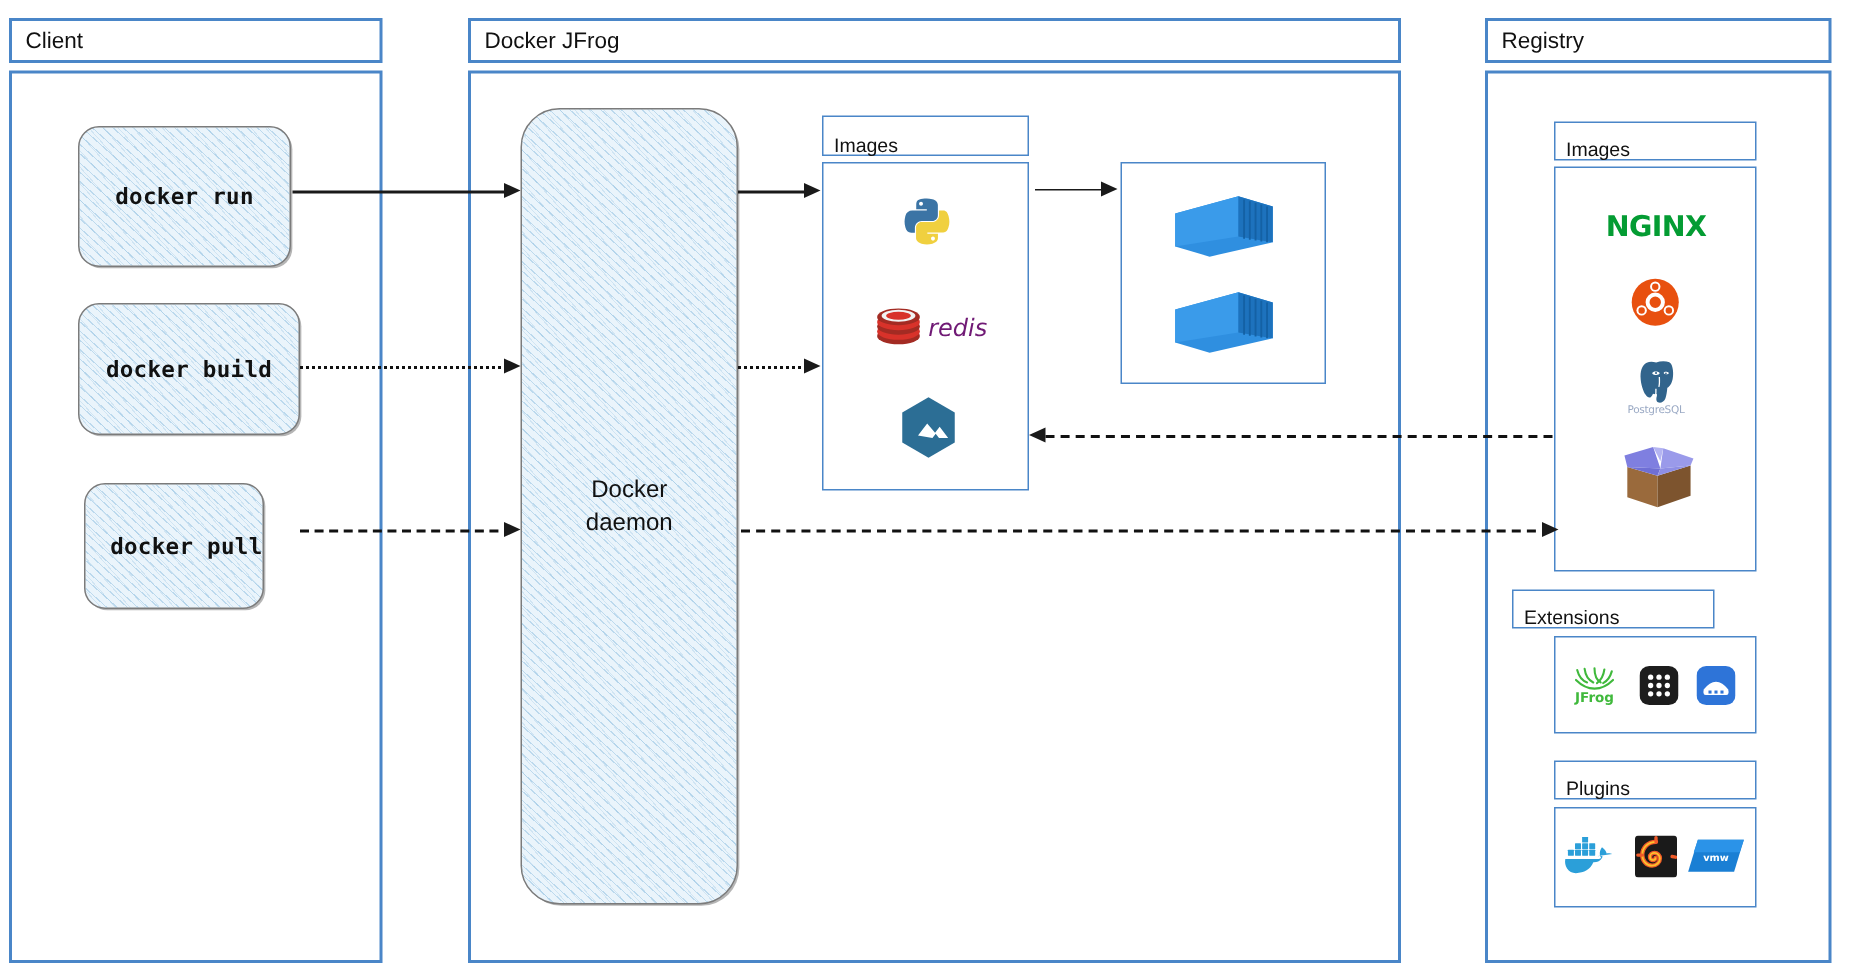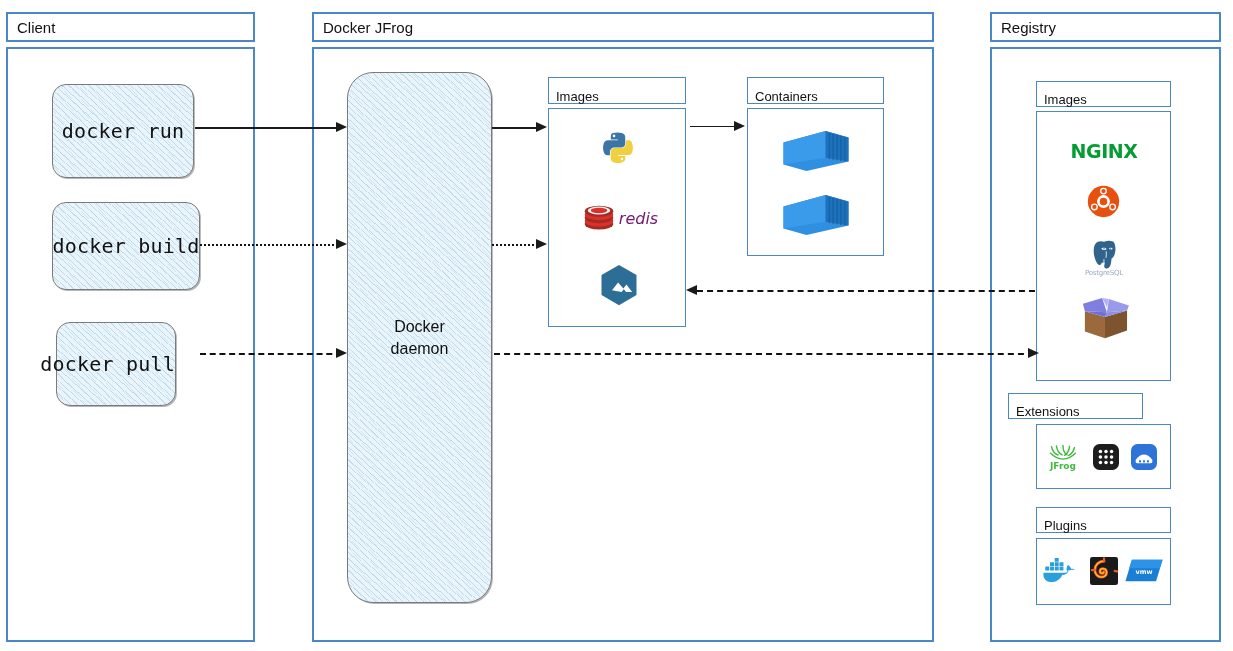--- a/index.html
+++ b/index.html
@@ -75,24 +75,25 @@
         rgba(168,205,231,0.40) 0.6px,
         rgba(255,255,255,0) 0.6px,
         rgba(255,255,255,0) 7.3px);
     display: flex;
     align-items: center;
     justify-content: center;
     box-shadow: 1.5px 1.5px 0 -0.6px rgba(120,120,120,0.55);
   }
   .sketch .cmd {
     font-family: "DejaVu Sans Mono", "Liberation Mono", monospace;
-    font-size: 20px;
+    font-size: 15px;
     color: #111111;
     letter-spacing: 0.2px;
     white-space: nowrap;
+    font-weight: bold;
   }
   .daemon-box {
     border-radius: 26px;
   }
   .daemon-box .daemon-label {
     font-family: "Liberation Sans", sans-serif;
     font-size: 16px;
     color: #111111;
     text-align: center;
     line-height: 1.32;
@@ -227,23 +228,20 @@
     <span class="redis-text">redis</span>
   </div>
 
   <div class="icon-slot" style="left:598px; top:263px; width:42px; height:44px;">
     <svg width="40" height="42" viewBox="0 0 44 48">
       <polygon points="22,1 42,12.5 42,35.5 22,47 2,35.5 2,12.5" fill="#2c6e95"></polygon>
       <path d="M14 30 L21 21 L27 28 L30.5 23.5 L37 32 L30 32 L27.5 28.8 L25 32 Z" fill="#ffffff"></path>
     </svg>
   </div>
 
-  <div class="sub-header" style="left:747px; top:77px; width:137px; height:27px;">
-    <span>Containers</span>
-  </div>
   <div class="sub-body" style="left:747px; top:108px; width:137px; height:148px;"></div>
 
   <div class="icon-slot" style="left:780px; top:128px; width:72px; height:46px;">
     <svg width="70" height="44" viewBox="0 0 72 46">
       <polygon points="2,14 46,2 70,9 70,34 26,44 2,37" fill="#2f8fe0"></polygon>
       <polygon points="2,14 46,2 46,30 2,37" fill="#3a9bea"></polygon>
       <polygon points="46,2 70,9 70,34 46,30" fill="#1d72bd"></polygon>
       <g stroke="#1461a5" stroke-width="1.3">
         <line x1="50" y1="4.2" x2="50" y2="31.5"></line>
         <line x1="54" y1="5.4" x2="54" y2="32.2"></line>

